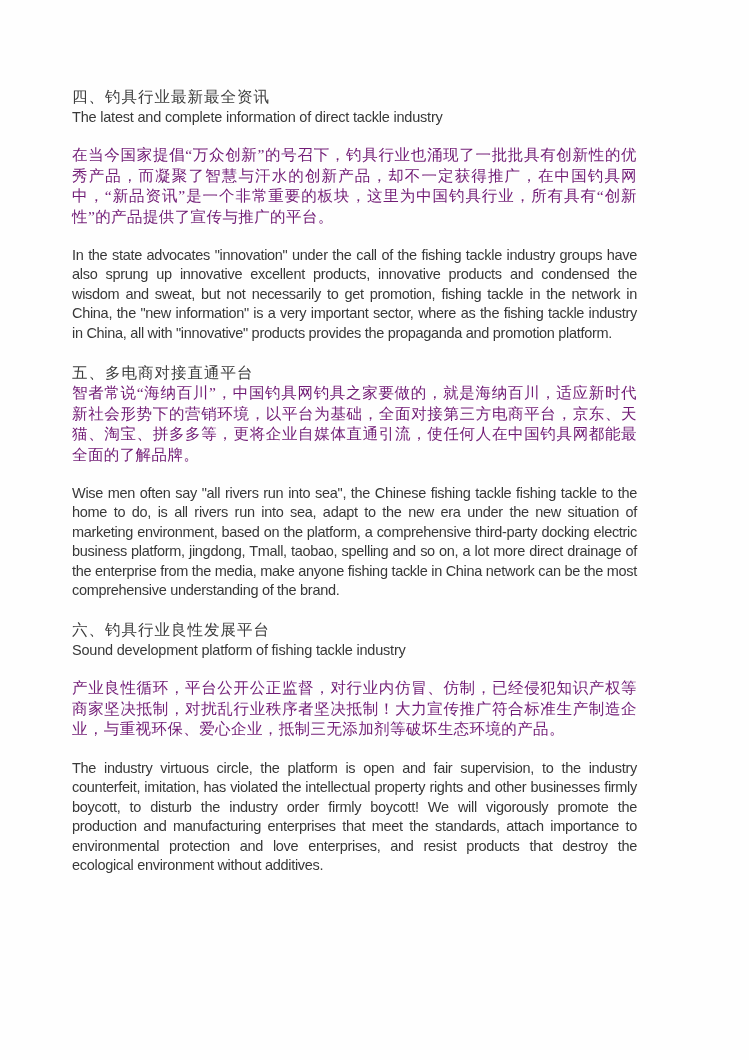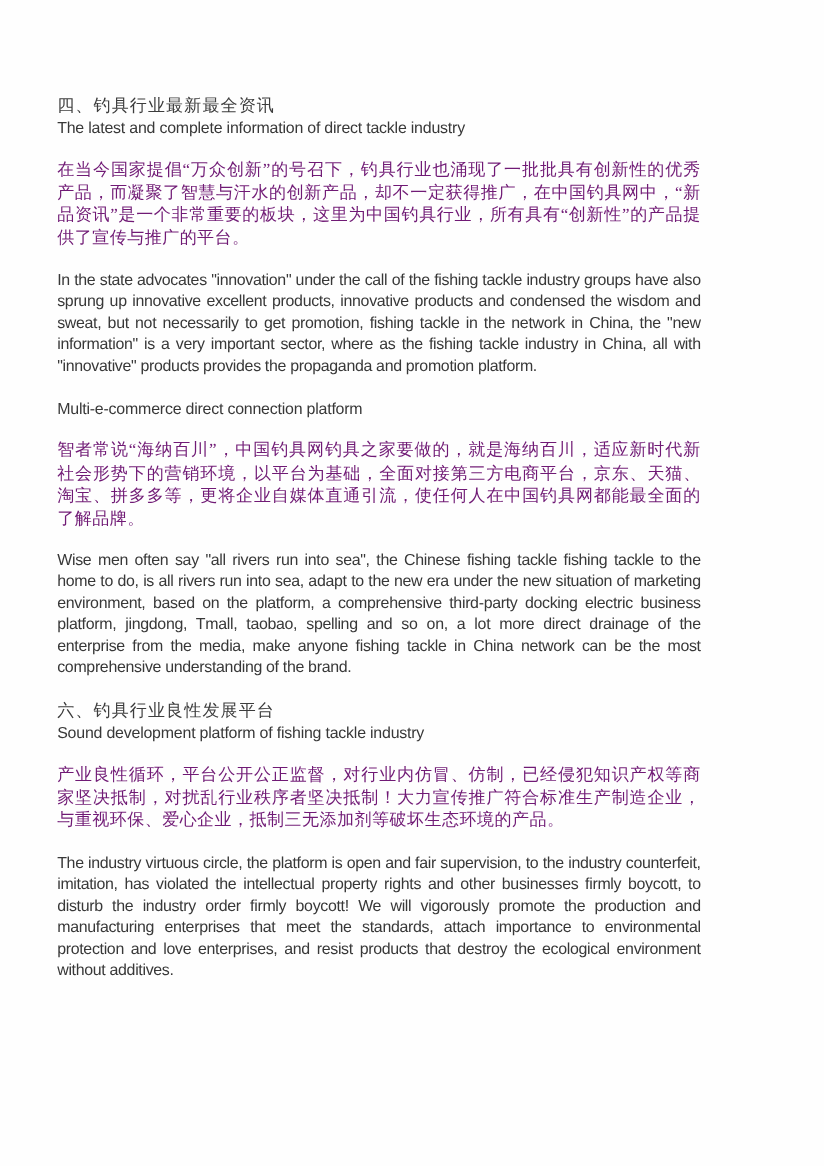--- a/index.html
+++ b/index.html
@@ -6,21 +6,21 @@
     margin: 0;
     padding: 0;
     background: #ffffff;
   }
   .page {
     position: relative;
     box-sizing: border-box;
     width: 749px;
     height: 1060px;
     background: #fefefe;
-    padding: 86px 112px 0 52px;
+    padding: 86px 112px 0 72px;
     overflow: hidden;
     color: #3c3c3c;
   }
   .doc-section {
     margin: 0;
     padding: 0;
   }
   .title-zh {
     margin: 0;
     font-family: "Liberation Serif", "DejaVu Serif", serif;
@@ -65,21 +65,21 @@
 <div class="page">
 
   <section class="doc-section">
     <h2 class="title-zh">四、钓具行业最新最全资讯</h2>
     <h3 class="title-en">The latest and complete information of direct tackle industry</h3>
     <p class="para-zh">在当今国家提倡“万众创新”的号召下，钓具行业也涌现了一批批具有创新性的优秀产品，而凝聚了智慧与汗水的创新产品，却不一定获得推广，在中国钓具网中，“新品资讯”是一个非常重要的板块，这里为中国钓具行业，所有具有“创新性”的产品提供了宣传与推广的平台。</p>
     <p class="para-en">In the state advocates "innovation" under the call of the fishing tackle industry groups have also sprung up innovative excellent products, innovative products and condensed the wisdom and sweat, but not necessarily to get promotion, fishing tackle in the network in China, the "new information" is a very important sector, where as the fishing tackle industry in China, all with "innovative" products provides the propaganda and promotion platform.</p>
   </section>
 
   <section class="doc-section">
-    <h3 class="title-en">Multi-e-commerce direct connection platform</h3>
+    <h2 class="title-zh">五、多电商对接直通平台</h2>
     <p class="para-zh">智者常说“海纳百川”，中国钓具网钓具之家要做的，就是海纳百川，适应新时代新社会形势下的营销环境，以平台为基础，全面对接第三方电商平台，京东、天猫、淘宝、拼多多等，更将企业自媒体直通引流，使任何人在中国钓具网都能最全面的了解品牌。</p>
     <p class="para-en">Wise men often say "all rivers run into sea", the Chinese fishing tackle fishing tackle to the home to do, is all rivers run into sea, adapt to the new era under the new situation of marketing environment, based on the platform, a comprehensive third-party docking electric business platform, jingdong, Tmall, taobao, spelling and so on, a lot more direct drainage of the enterprise from the media, make anyone fishing tackle in China network can be the most comprehensive understanding of the brand.</p>
   </section>
 
   <section class="doc-section">
     <h2 class="title-zh">六、钓具行业良性发展平台</h2>
     <h3 class="title-en">Sound development platform of fishing tackle industry</h3>
     <p class="para-zh">产业良性循环，平台公开公正监督，对行业内仿冒、仿制，已经侵犯知识产权等商家坚决抵制，对扰乱行业秩序者坚决抵制！大力宣传推广符合标准生产制造企业，与重视环保、爱心企业，抵制三无添加剂等破坏生态环境的产品。</p>
     <p class="para-en">The industry virtuous circle, the platform is open and fair supervision, to the industry counterfeit, imitation, has violated the intellectual property rights and other businesses firmly boycott, to disturb the industry order firmly boycott! We will vigorously promote the production and manufacturing enterprises that meet the standards, attach importance to environmental protection and love enterprises, and resist products that destroy the ecological environment without additives.</p>
   </section>

